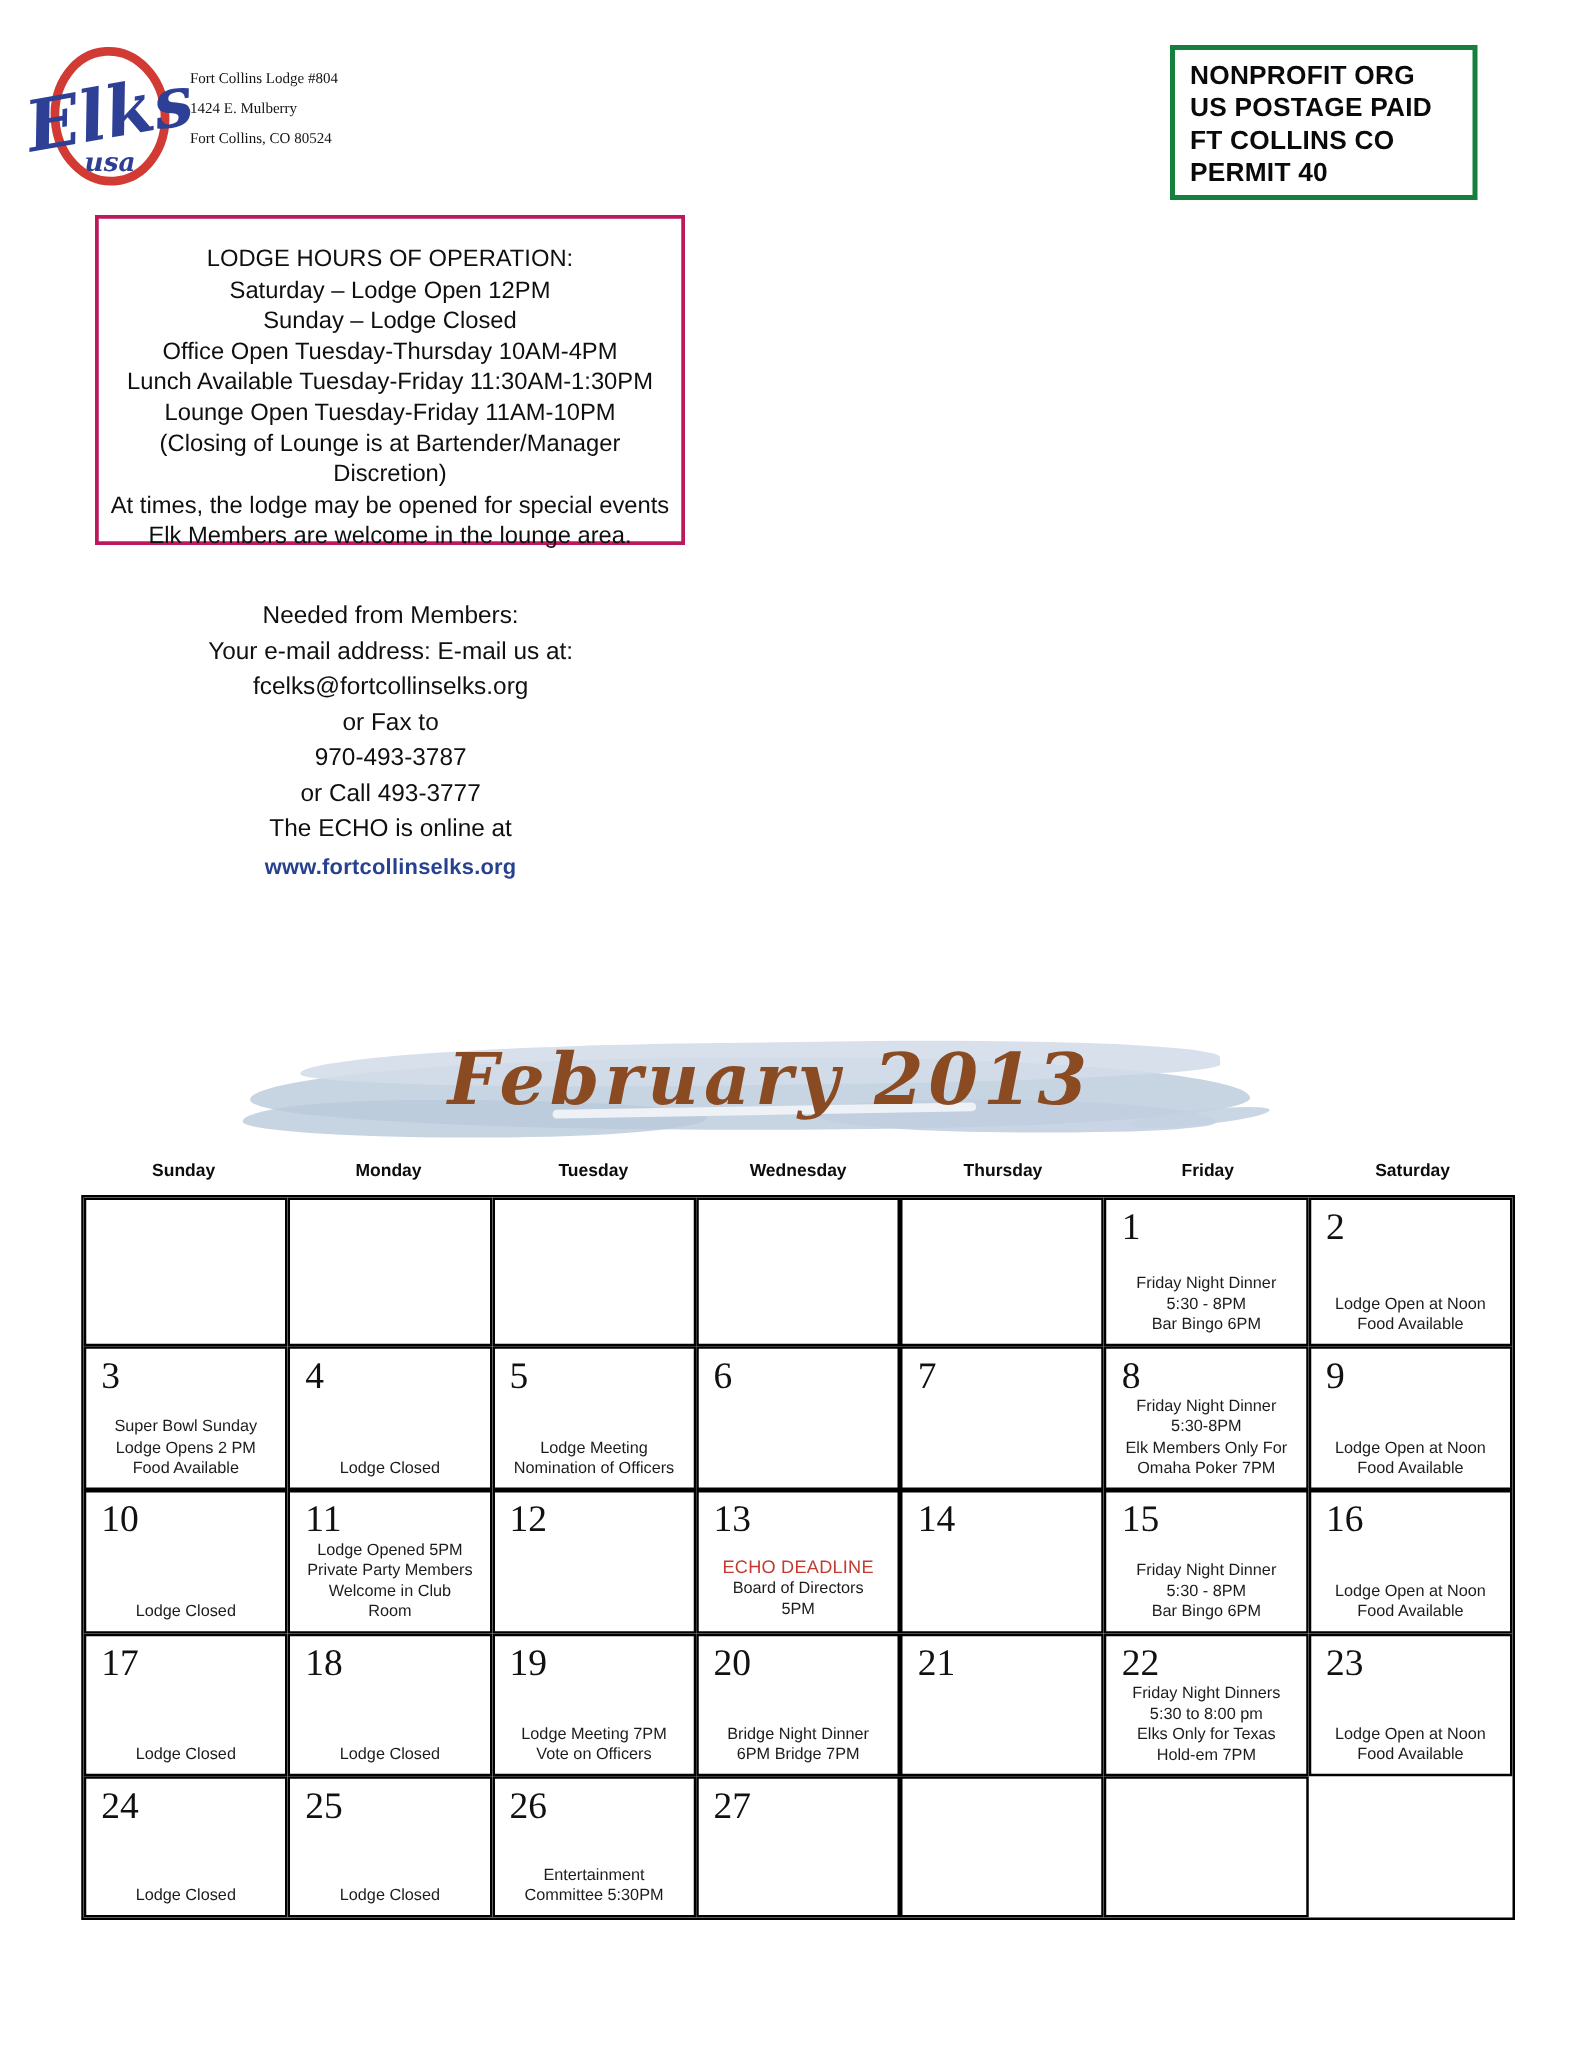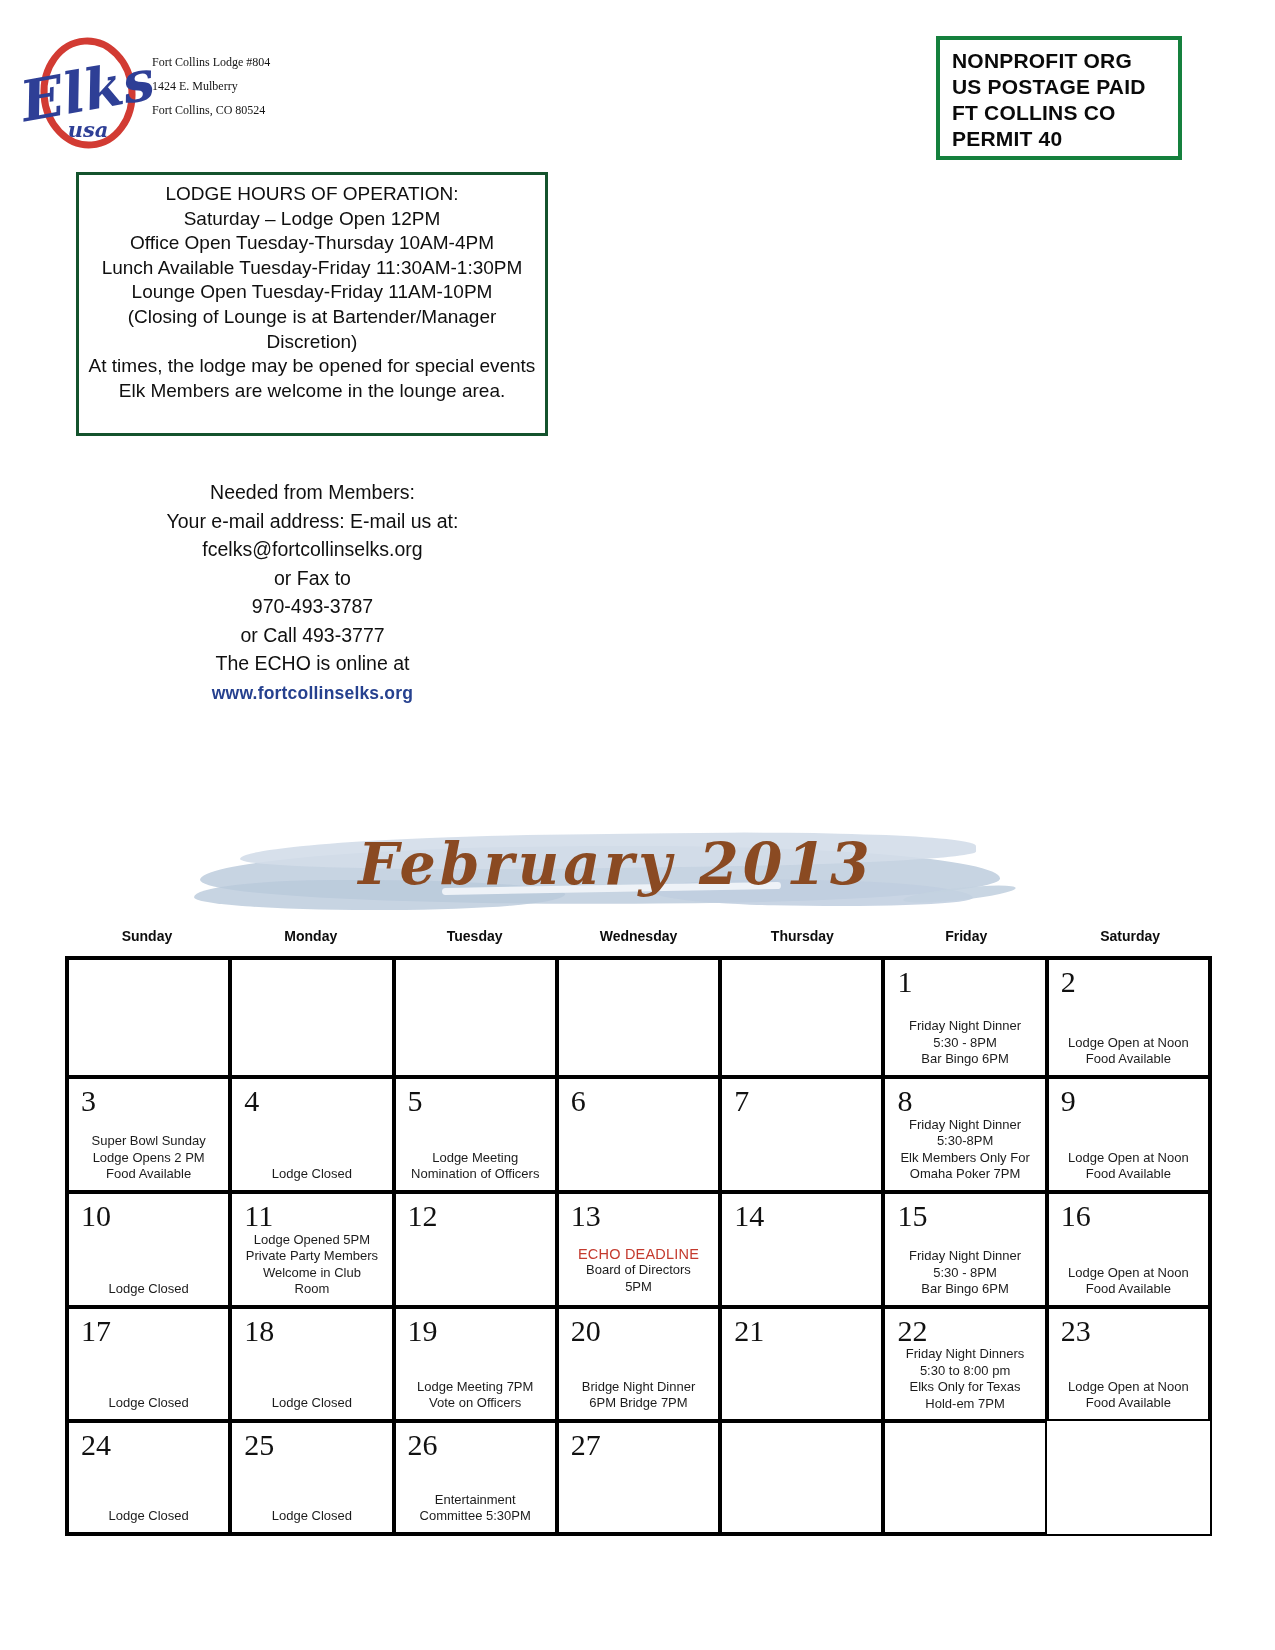--- a/index.html
+++ b/index.html
@@ -19,22 +19,22 @@
   .postage {
     position:absolute; left:936px; top:36px; width:246px; height:124px;
     border:4px solid #15803d; box-sizing:border-box;
     padding:8px 6px 0 12px;
     font-weight:bold; font-size:21px; line-height:26px; letter-spacing:0.2px; color:#0a0a0a;
   }
 
   
   .hours-box {
     position:absolute; left:76px; top:172px; width:472px; height:264px;
-    border:3px solid #14532d; box-sizing:border-box;
-    padding-top:7px; text-align:center;
+    border:3px solid #be185d; box-sizing:border-box;
+    padding-top:21px; text-align:center;
     font-size:19px; line-height:24.6px; color:#0f0f0f;
   }
 
   
   .members {
     position:absolute; left:40px; top:478px; width:545px;
     text-align:center; font-size:19.5px; line-height:28.5px; color:#101010;
   }
   .members .url {
     display:inline-block; margin-top:1px;
@@ -116,20 +116,21 @@
   <div class="postage">
       <div>NONPROFIT ORG</div>
       <div>US POSTAGE PAID</div>
       <div>FT COLLINS CO</div>
       <div>PERMIT 40</div>
     </div>
 
   <div class="hours-box">
       <div>LODGE HOURS OF OPERATION:</div>
       <div>Saturday – Lodge Open 12PM</div>
+      <div>Sunday – Lodge Closed</div>
       <div>Office Open Tuesday-Thursday 10AM-4PM</div>
       <div>Lunch Available Tuesday-Friday 11:30AM-1:30PM</div>
       <div>Lounge Open Tuesday-Friday 11AM-10PM</div>
       <div>(Closing of Lounge is at Bartender/Manager</div>
       <div>Discretion)</div>
       <div>At times, the lodge may be opened for special events</div>
       <div>Elk Members are welcome in the lounge area.</div>
     </div>
 
   <div class="members">

